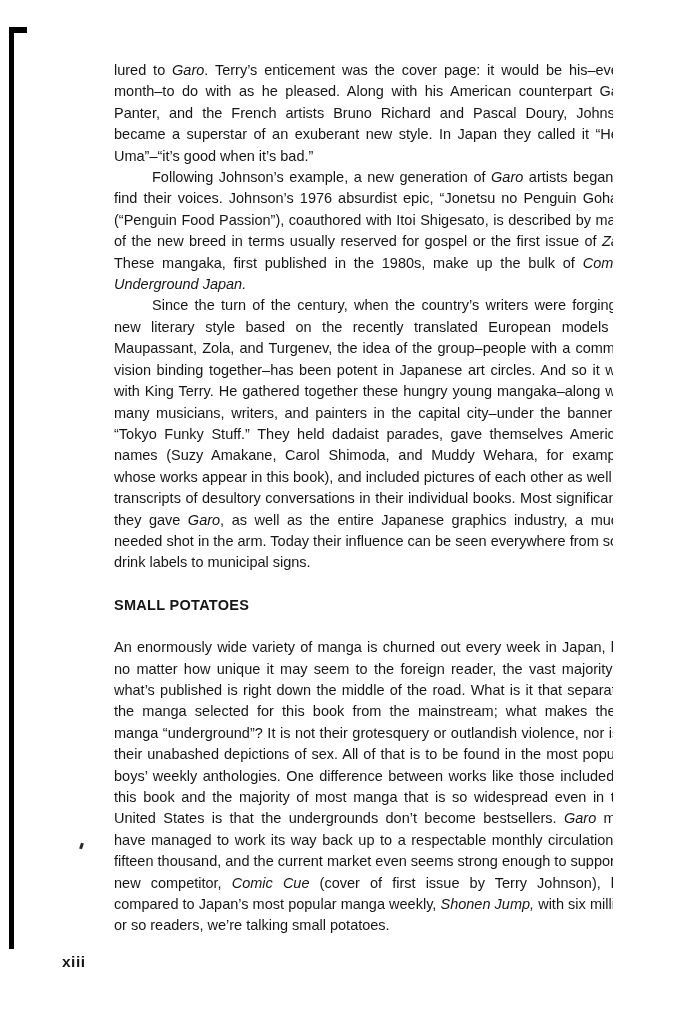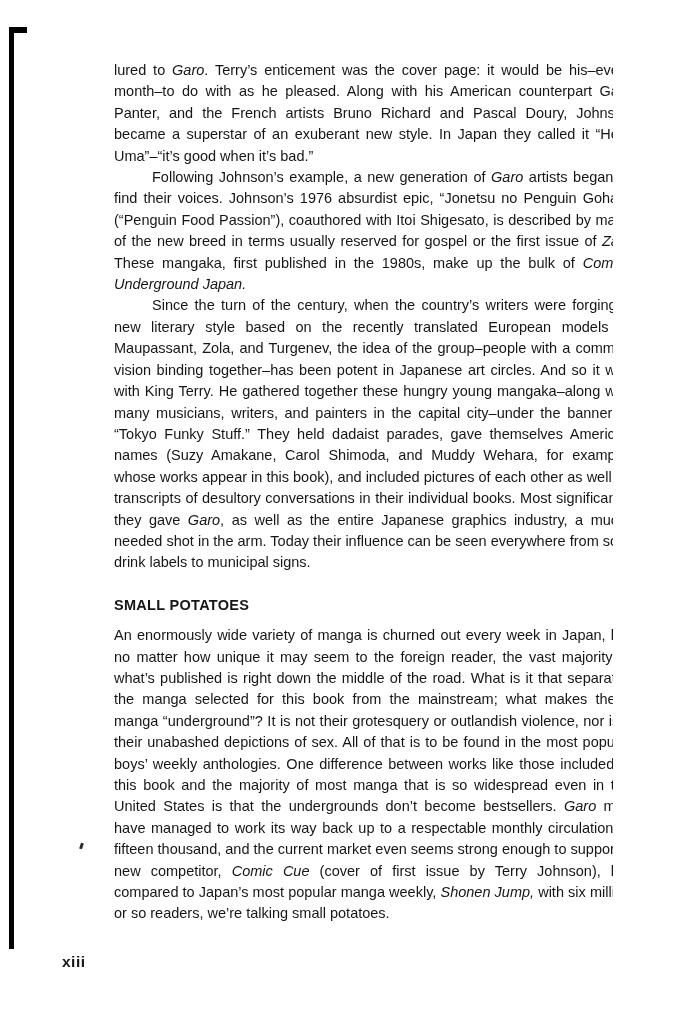--- a/index.html
+++ b/index.html
@@ -48,21 +48,21 @@
     margin: 0;
     padding: 0;
   }
   .para.indent {
     text-indent: 38px;
   }
   .heading {
     font-size: 14.5px;
     font-weight: bold;
     letter-spacing: 0.3px;
-    margin: 21px 0 9px 0;
+    margin: 21px 0 21px 0;
     text-align: left;
   }
   .text-block i {
     font-style: italic;
   }
   .page-number {
     position: absolute;
     left: 62px;
     top: 953px;
     font-weight: bold;

